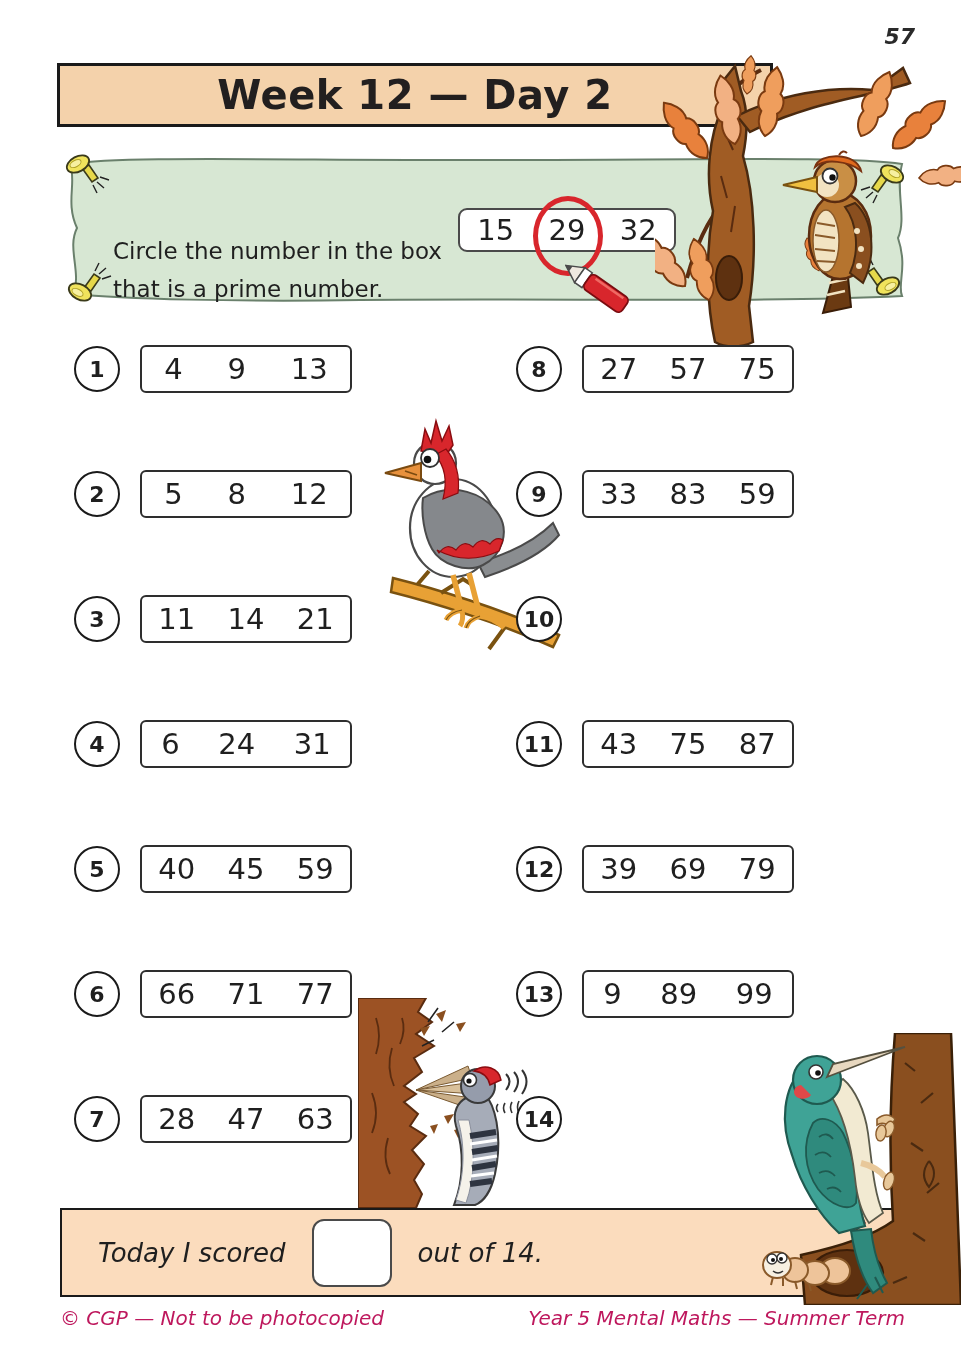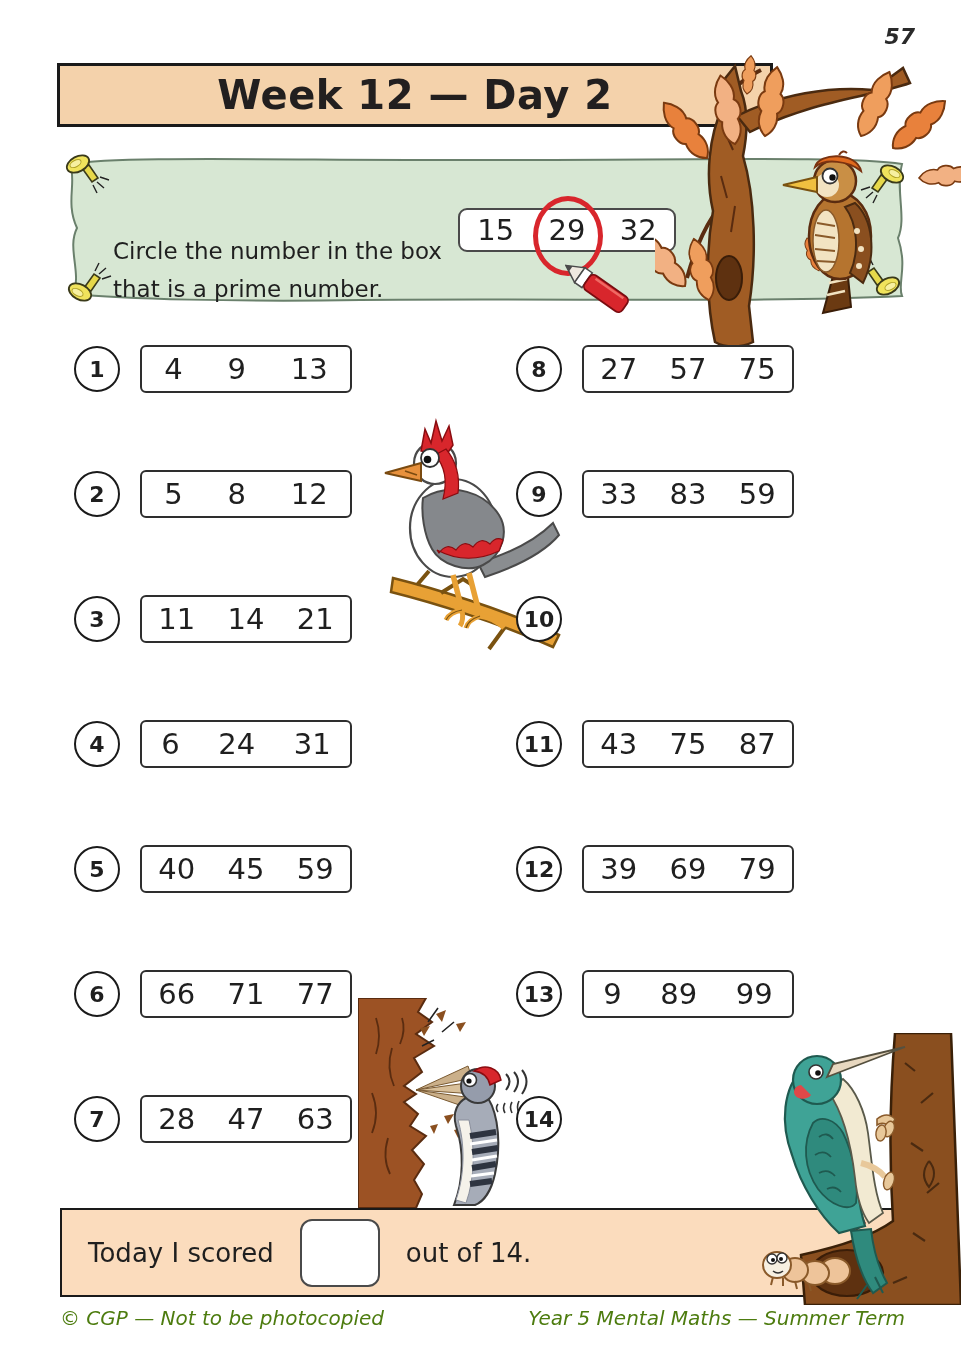--- a/index.html
+++ b/index.html
@@ -42,27 +42,27 @@
     background: #fff; display: flex; align-items: center; justify-content: center;
     font-weight: bold; font-size: 22px; flex: 0 0 auto;
   }
   .q-box {
     width: 212px; height: 48px; background: #fff; border: 2px solid #2e2e2e; border-radius: 6px;
     display: flex; justify-content: space-around; align-items: center; font-size: 29px;
   }
   #score-strip {
     position: absolute; left: 60px; top: 1208px; width: 840px; height: 89px;
     background: #fbdcbd; border: 2.5px solid #1a1a1a; z-index: 2;
-    display: flex; align-items: center; padding-left: 26px; font-size: 26px;
+    display: flex; align-items: center; padding-left: 36px; font-size: 26px; font-style: italic;
   }
   #score-input {
     width: 80px; height: 68px; background: #fff; border: 2px solid #4a4a4a;
     border-radius: 12px; margin: 0 26px; flex: 0 0 auto;
   }
-  .footer-text { position: absolute; top: 1306px; font-style: italic; font-size: 20px; color: #4d7c0f; }
+  .footer-text { position: absolute; top: 1306px; font-style: italic; font-size: 20px; color: #be185d; }
   #footer-left { left: 60px; }
   #footer-right { right: 56px; }
 </style>
 </head>
 <body>
 
 <div id="page">
 
   <div id="page-number">57</div>
 

